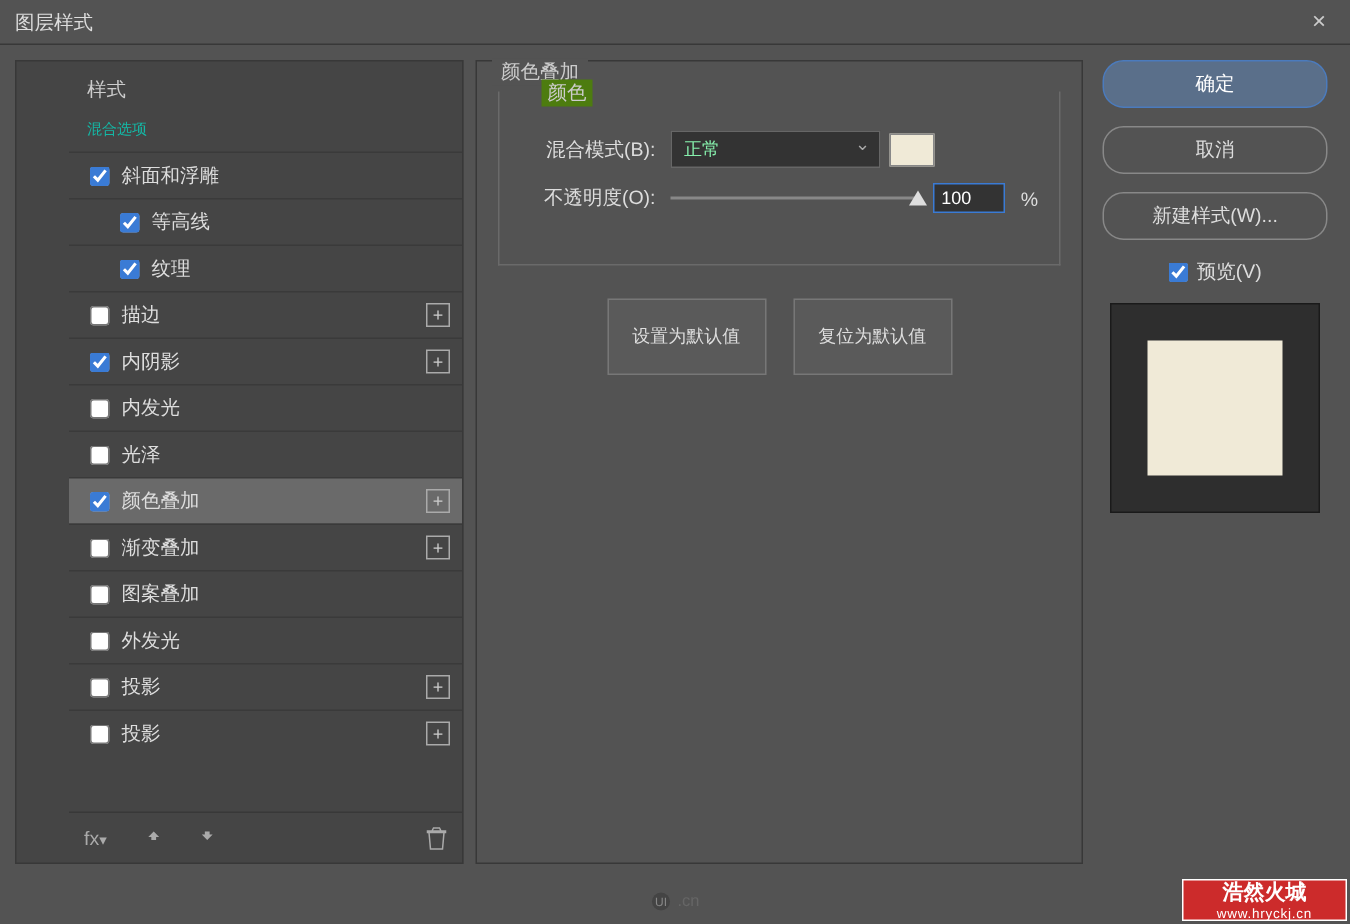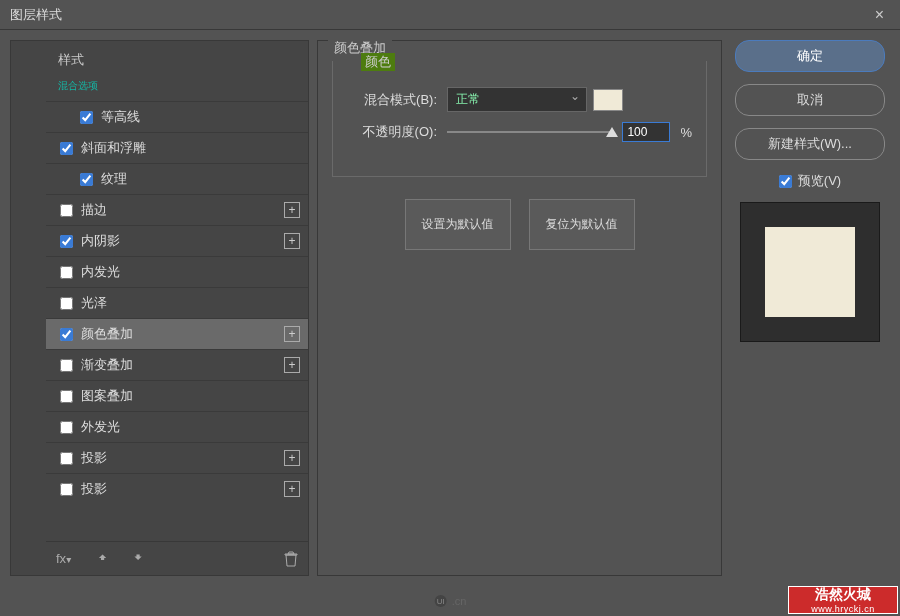--- a/index.html
+++ b/index.html
@@ -64,27 +64,27 @@
   <span>图层样式</span>
   <span class="close-x">×</span>
 </div>
 
 <div class="body-wrap">
 
   <div class="sidebar">
     <div class="side-header">样式</div>
     <div class="side-sub">混合选项</div>
     <div class="side-list" id="side-list">
+        <div class="side-item">
+          <input type="checkbox" checked="" style="">
+          <span class="lbl">斜面和浮雕</span>
+        </div>
         <div class="side-item indent">
           <input type="checkbox" checked="" style="">
           <span class="lbl">等高线</span>
-        </div>
-        <div class="side-item">
-          <input type="checkbox" checked="" style="">
-          <span class="lbl">斜面和浮雕</span>
         </div>
         <div class="side-item indent">
           <input type="checkbox" checked="" style="">
           <span class="lbl">纹理</span>
         </div>
         <div class="side-item">
           <input type="checkbox" style="">
           <span class="lbl">描边</span>
           <span class="plus">+</span>
         </div>

